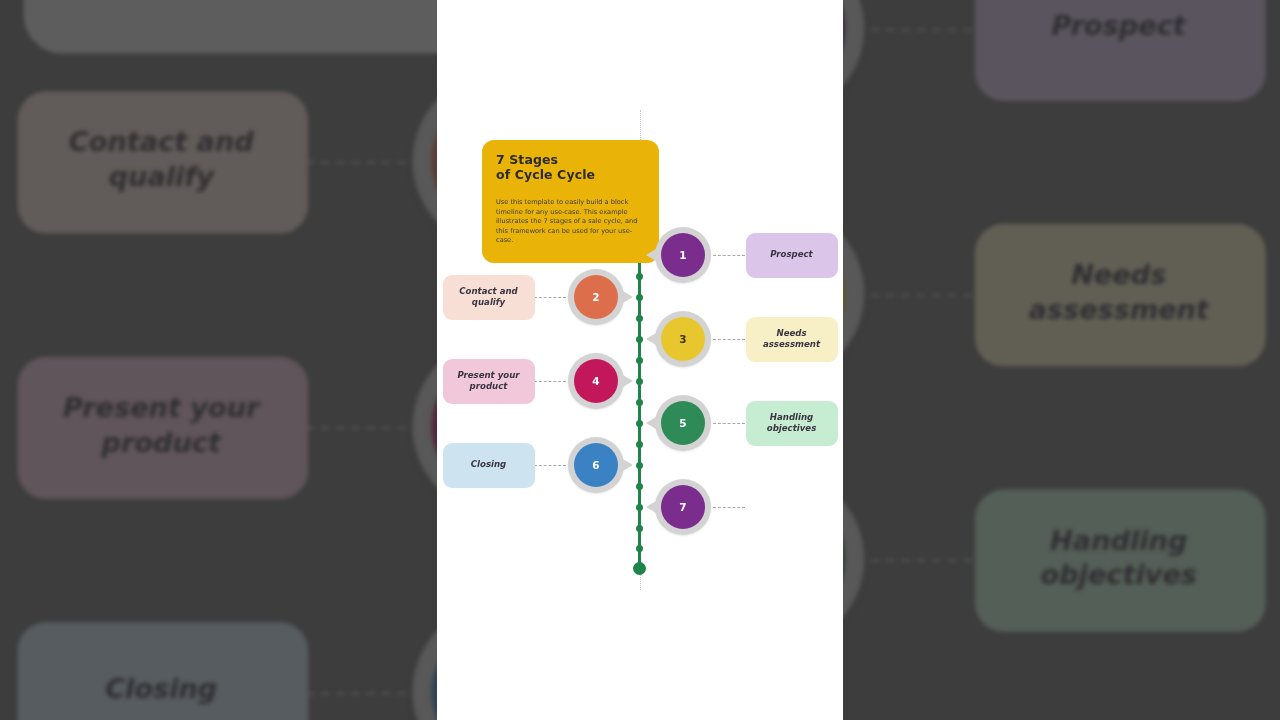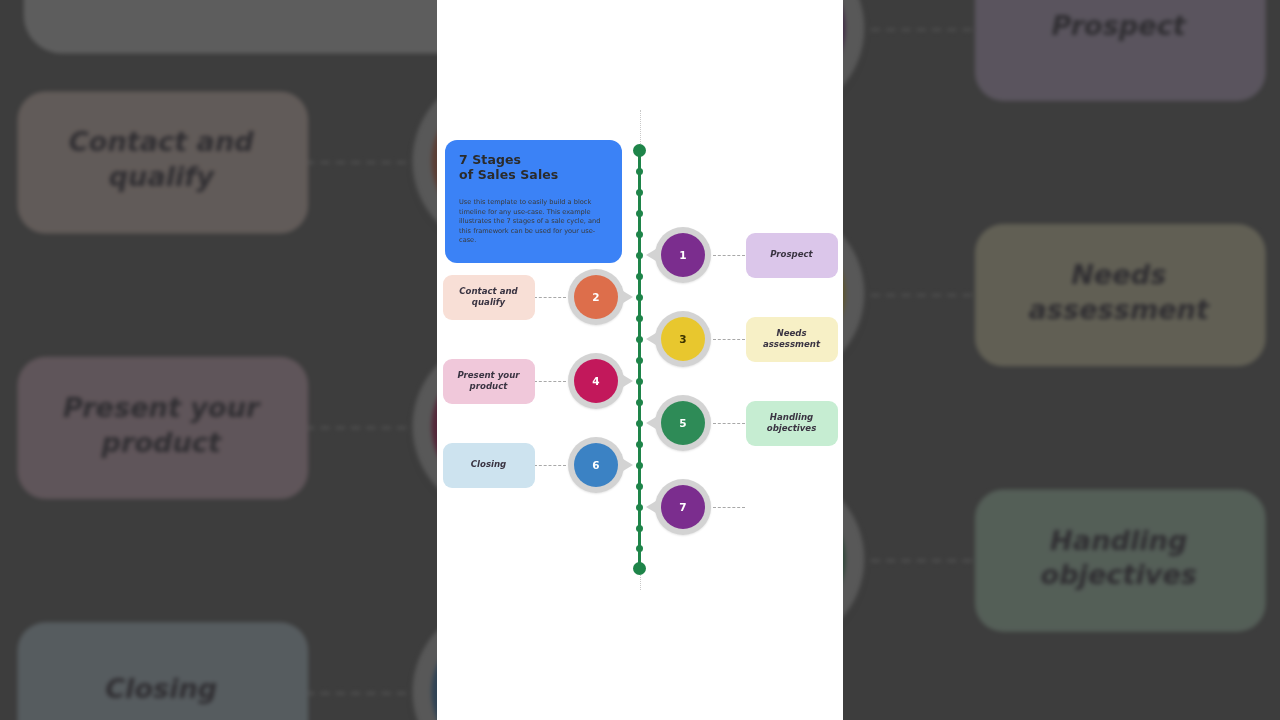--- a/index.html
+++ b/index.html
@@ -202,22 +202,22 @@
           <div class="spine-dot" style="top: 356.5px; background: rgb(30, 132, 73);"></div>
           <div class="spine-dot" style="top: 377.5px; background: rgb(30, 132, 73);"></div>
           <div class="spine-dot" style="top: 398.5px; background: rgb(30, 132, 73);"></div>
           <div class="spine-dot" style="top: 419.5px; background: rgb(30, 132, 73);"></div>
           <div class="spine-dot" style="top: 440.5px; background: rgb(30, 132, 73);"></div>
           <div class="spine-dot" style="top: 461.5px; background: rgb(30, 132, 73);"></div>
           <div class="spine-dot" style="top: 482.5px; background: rgb(30, 132, 73);"></div>
           <div class="spine-dot" style="top: 503.5px; background: rgb(30, 132, 73);"></div>
           <div class="spine-dot" style="top: 524.5px; background: rgb(30, 132, 73);"></div>
           <div class="spine-dot" style="top: 544.5px; background: rgb(30, 132, 73);"></div>
-          <div class="title-card" style="background: #3b82f6;">
-            <h1><span>7 Stages</span><br><span>of Sales Sales</span></h1>
+          <div class="title-card" style="background: #eab308; margin-left: 37px;">
+            <h1><span>7 Stages</span><br><span>of Cycle Cycle</span></h1>
             <p>Use this template to easily build a block timeline for any use-case. This example illustrates the 7 stages of a sale cycle, and this framework can be used for your use-case.</p>
           </div>
           <div class="row" style="top: 227px;">
             <div class="node" style="background: rgb(211, 211, 211); left: 218px;">
               <div class="node-inner" style="background: rgb(123, 45, 142); color: rgb(255, 255, 255);">1</div>
               <div class="tail tail-left" style="border-right-color: rgb(211, 211, 211);"></div>
             </div>
             <div class="dash" style="border-top-color: rgb(168, 168, 168); left: 276px; width: 32px;"></div>
             <div class="chip" style="background: rgb(219, 198, 234); top: 5.5px; left: 308.5px; width: 92px; height: 45px;">Prospect</div>
           </div>

